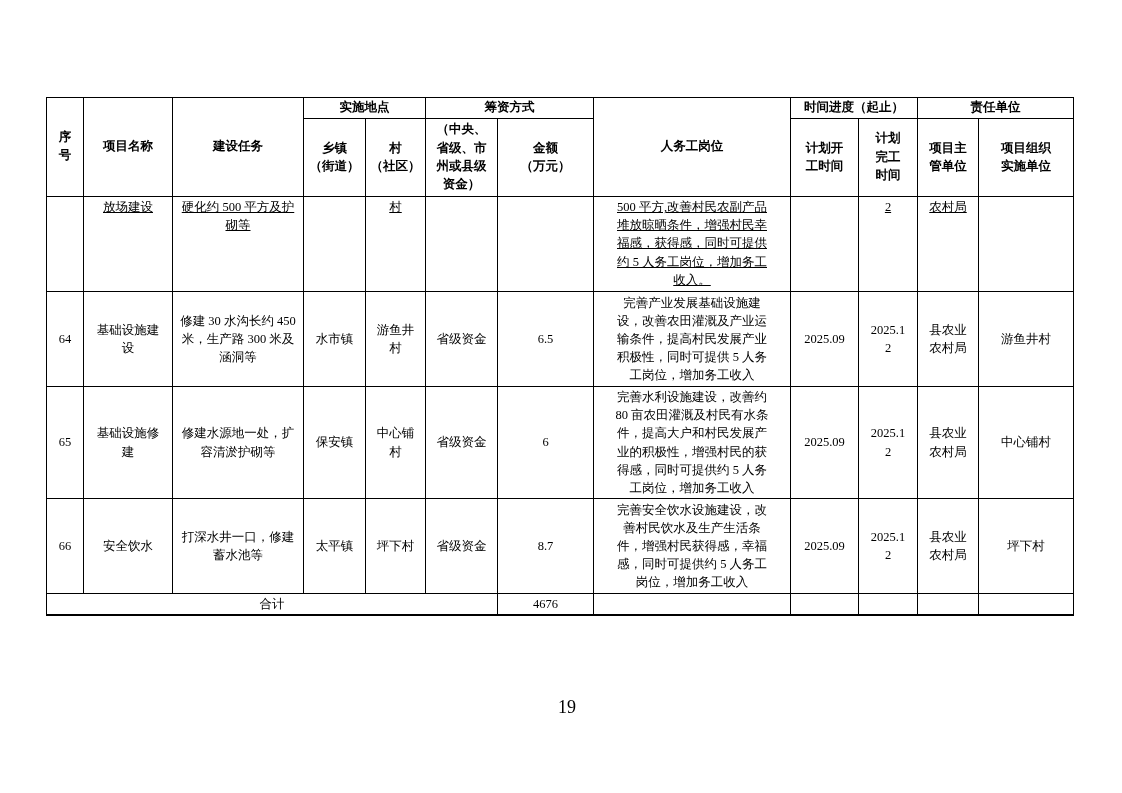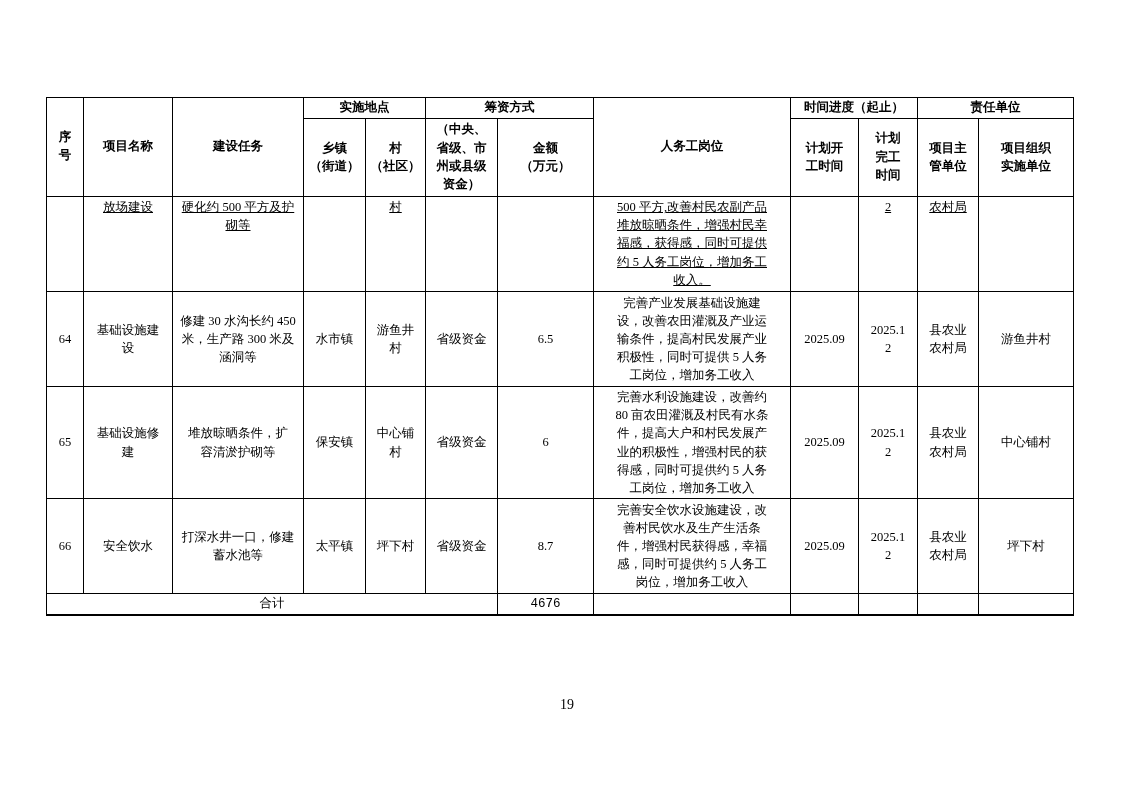--- a/index.html
+++ b/index.html
@@ -36,32 +36,32 @@
   .project-table th {
     font-family: Liberation Mono, monospace;
     font-weight: bold;
   }
   tr.h-group  { height: 20px; }
   tr.h-sub    { height: 78px; }
   tr.h-r0     { height: 95px; text-decoration: underline; }
   tr.h-r64    { height: 95px; }
   tr.h-r65    { height: 108px; }
   tr.h-r66    { height: 95px; }
-  tr.h-total  { height: 22px; font-family: Liberation Mono, monospace; }
+  tr.h-total  { height: 22px; }
   tr.row-top td { vertical-align: top; }
   td.perf {
     text-align: justify;
     text-align-last: center;
   }
   .page-number {
     position: absolute;
     left: 12px; right: 0;
     top: 697px;
     text-align: center;
-    font-size: 14px;
+    font-size: 18px;
   }
 </style>
 </head>
 <body>
 
 <div class="page">
 
   <table class="project-table">
     <colgroup>
       <col style="width:37px">
@@ -152,21 +152,21 @@
         <td>2025.1
 2</td>
         <td>县农业
 农村局</td>
         <td>游鱼井村</td>
       </tr>
       <tr class="h-r65">
         <td>65</td>
         <td>基础设施修
 建</td>
-        <td>堆放晾晒条件，扩
+        <td>修建水源地一处，扩
 容清淤护砌等</td>
         <td>保安镇</td>
         <td>中心铺
 村</td>
         <td>省级资金</td>
         <td>6</td>
         <td class="perf">完善水利设施建设，改善约
 80 亩农田灌溉及村民有水条
 件，提高大户和村民发展产
 业的积极性，增强村民的获

